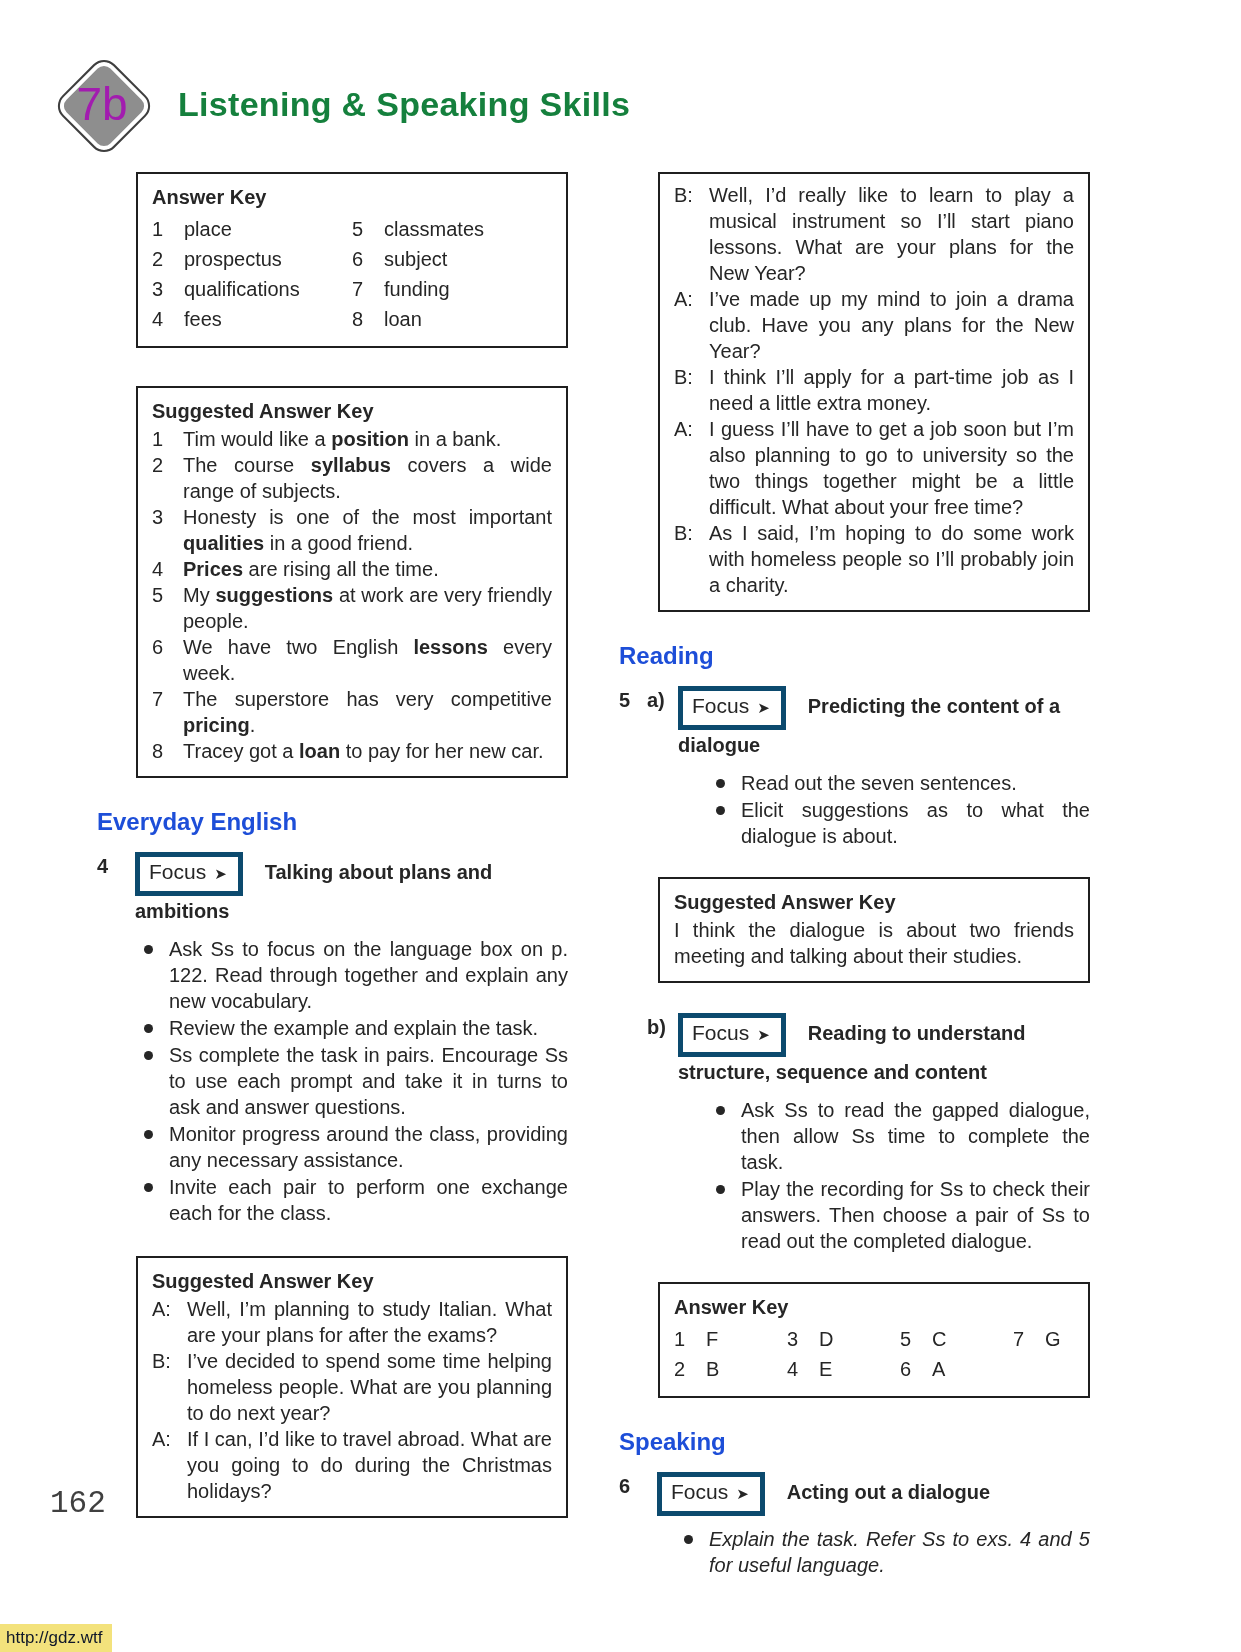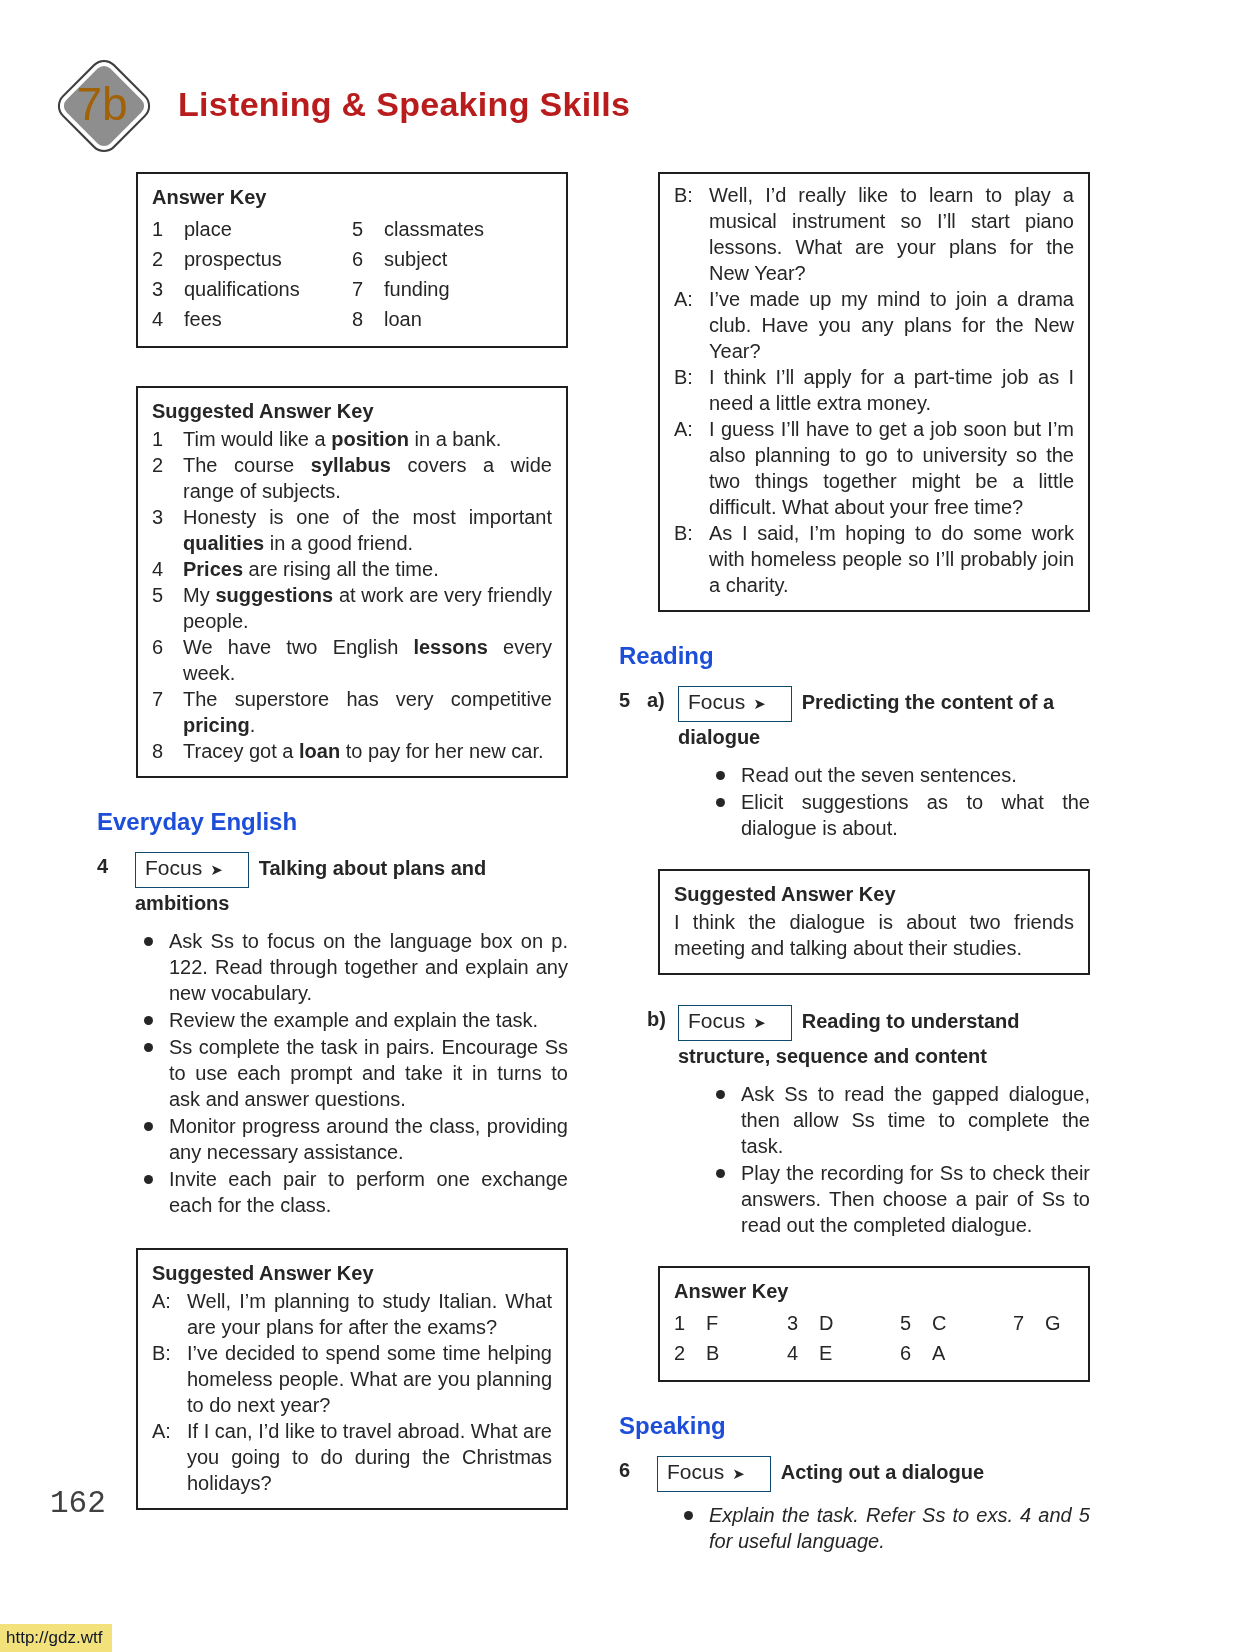--- a/index.html
+++ b/index.html
@@ -6,22 +6,22 @@
   .page{position:relative;width:1241px;height:1652px;background:#ffffff;margin:0 auto;
         font-family:"Liberation Sans",sans-serif;color:#262626;overflow:hidden;}
 
   
   .header{position:absolute;left:50px;top:52px;display:flex;align-items:center;}
   .badge-wrap{position:relative;width:104px;height:104px;flex:none;}
   .badge-diamond{position:absolute;left:17px;top:17px;width:70px;height:70px;
         transform:rotate(45deg);background:#8e8e8e;border:2px solid #3f3f3f;
         border-radius:15px;box-shadow:inset 0 0 0 4px #ffffff;}
   .badge-text{position:absolute;inset:0;display:flex;align-items:center;justify-content:center;
-        font-size:46px;color:#a16207;}
-  .page-title{font-size:34px;font-weight:600;color:#b91c1c;margin-left:24px;letter-spacing:.3px;}
+        font-size:46px;color:#a21caf;}
+  .page-title{font-size:34px;font-weight:600;color:#15803d;margin-left:24px;letter-spacing:.3px;}
 
   
   .cols{position:absolute;left:97px;top:172px;width:993px;display:flex;gap:51px;align-items:flex-start;}
   .col{width:471px;flex:none;}
 
   
   .keybox{border:2px solid #1f1f1f;padding:8px 14px 12px;font-size:20px;line-height:26px;}
   .keybox-title{font-weight:bold;font-size:20px;line-height:30px;}
   .indent-box{margin-left:39px;}
 
@@ -40,21 +40,21 @@
 
   
   .h2{font-size:24px;font-weight:700;color:#1d4ed8;margin:30px 0 16px 0;}
 
   
   .ex{display:flex;margin:0 0 10px 0;}
   .ex-num{width:38px;flex:none;font-size:20px;font-weight:700;padding-top:3px;}
   .ex-num-r{width:28px;flex:none;font-size:20px;font-weight:700;padding-top:3px;}
   .ex-sub{width:31px;flex:none;font-size:20px;font-weight:700;padding-top:3px;}
   .ex-body{flex:1;font-size:20px;font-weight:700;line-height:30px;}
-  .focus-chip{display:inline-block;border:1px solid #0c4a6e;padding:0 25px 2px 9px;margin-right:10px;
+  .focus-chip{display:inline-block;border:5px solid #0c4a6e;padding:0 11px 2px 9px;margin-right:22px;
         font-weight:400;font-size:21px;white-space:nowrap;}
   .focus-arrow{font-size:15px;margin-left:8px;}
 
   
   .bullets{list-style:none;margin:4px 0 0 0;padding:0;}
   .bullets li{display:flex;margin:0 0 1px 0;}
   .bullets .dot{width:26px;flex:none;position:relative;}
   .bullets .dot::before{content:"";position:absolute;left:1px;top:9px;width:9px;height:9px;
         border-radius:50%;background:#262626;}
   .bullets .t{flex:1;font-size:20px;line-height:26px;text-align:justify;}

